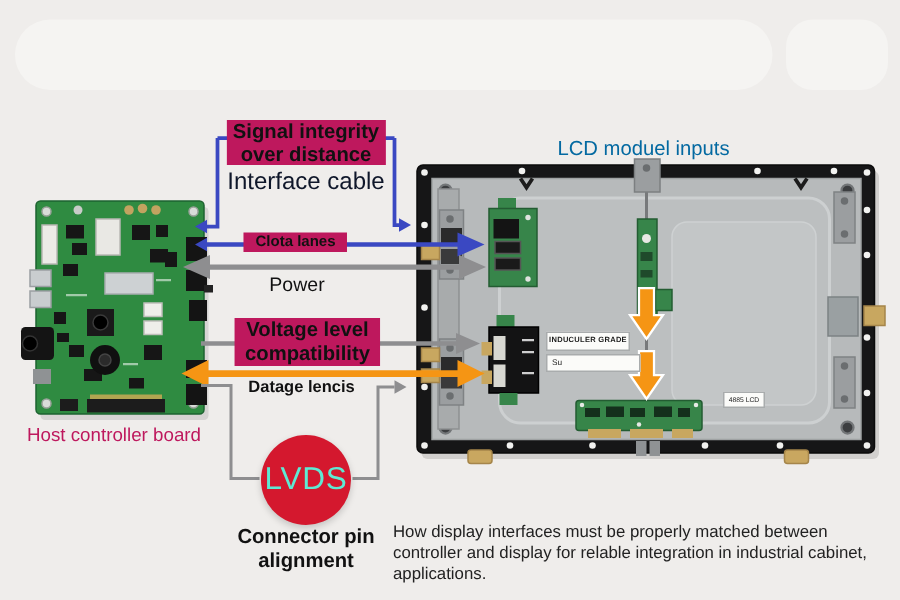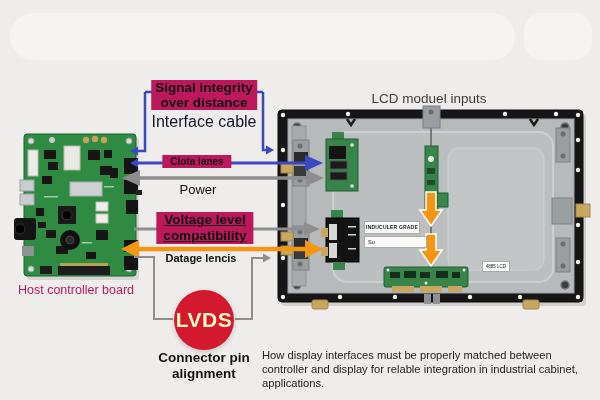--- a/index.html
+++ b/index.html
@@ -13,33 +13,33 @@
   .topbar.b2{left:524px;width:68px;border-radius:18px;}
   svg.diagram{position:absolute;left:0;top:0;z-index:1;}
   .lbl{position:absolute;z-index:2;text-align:center;transform:translateX(-50%);white-space:nowrap;}
   .bold{font-weight:700;}
   .mask{background:#be185d;}
   .lbl .ln{display:block;}
   .sig{left:204px;top:80px;font-size:13.5px;line-height:15px;padding:0 4px;}
   .ifc{left:204px;top:113px;font-size:16px;color:#0f172a;}
   .clota{left:197px;top:155px;font-size:10px;padding:1px 8px;}
   .pwr{left:198px;top:182px;font-size:13px;}
-  .volt{left:205px;top:212px;font-size:13.5px;line-height:16px;padding:0 7px;text-decoration:underline;}
+  .volt{left:205px;top:212px;font-size:13.5px;line-height:16px;padding:0 7px;}
   .datg{left:201px;top:252px;font-size:11px;}
   .cpin{left:204px;top:350px;font-size:13.5px;line-height:16px;}
   .hostl{left:76px;top:283px;font-size:12.5px;color:#be185d;}
-  .lcdt{left:429px;top:91px;font-size:13.5px;color:#404040;}
+  .lcdt{left:429px;top:91px;font-size:13.5px;color:#0369a1;}
   .caption{
     position:absolute;z-index:2;left:262px;top:349px;width:332px;
     font-size:11.2px;line-height:13.8px;color:#222;white-space:normal;
   }
   .lvds{
     position:absolute;z-index:2;left:174px;top:290px;width:60px;height:60px;
     background:#d4182e;border-radius:50%;display:flex;align-items:center;justify-content:center;
-    color:#fef9c3;font-weight:700;font-size:21px;letter-spacing:.5px;
+    color:#5eead4;font-weight:400;font-size:21px;letter-spacing:.5px;
     box-shadow:0 2px 5px rgba(0,0,0,.18);
   }
   .sticker{
     position:absolute;z-index:2;background:#fbfbf9;border:1px solid #a9acad;
     color:#1a1a1a;overflow:hidden;white-space:nowrap;
   }
   .stk-grade{left:364px;top:221px;width:54px;height:11px;font-size:5px;line-height:11px;text-align:center;letter-spacing:.2px;font-weight:700;}
   .stk-sub{left:364px;top:236px;width:58px;height:10px;font-size:5.5px;line-height:10px;padding-left:3px;}
   .stk-part{left:482px;top:261px;width:26px;height:9px;font-size:4.5px;line-height:9px;text-align:center;}
 </style>

